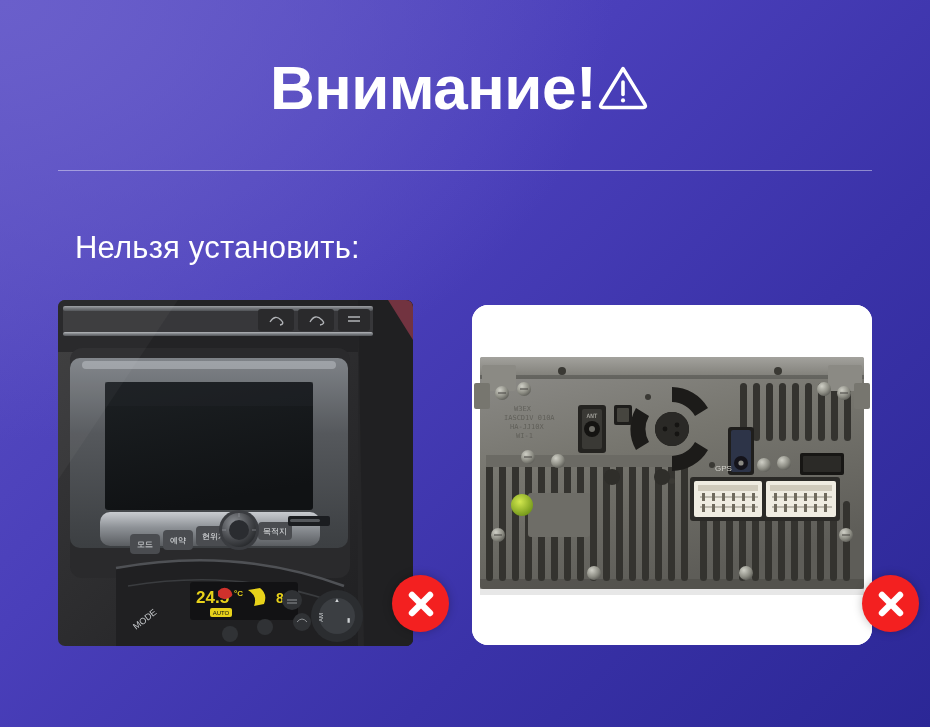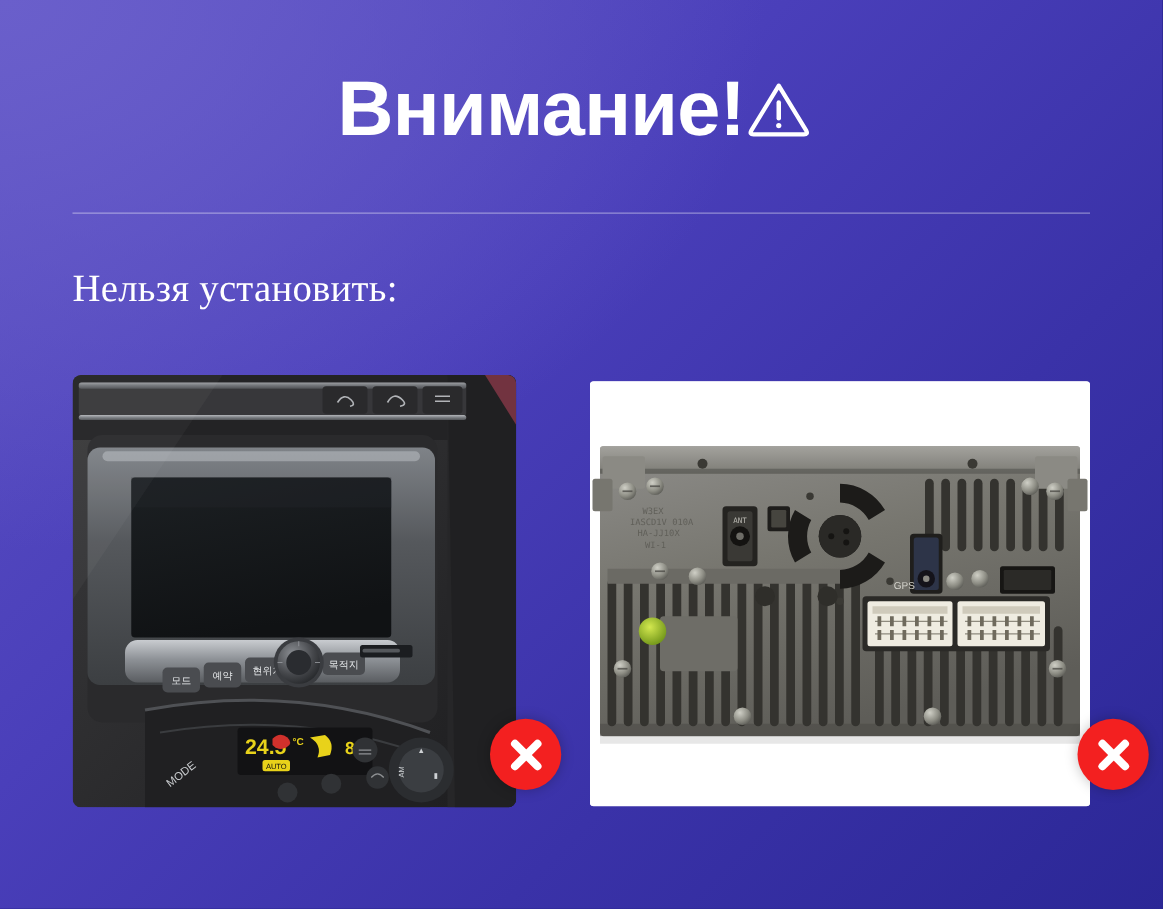--- a/index.html
+++ b/index.html
@@ -66,22 +66,21 @@
   .subtitle {
     position: absolute;
     left: 58px;
     top: 212px;
     color: #ffffff;
     font-size: 31px;
     line-height: 38px;
     font-weight: 500;
     letter-spacing: 0.2px;
     white-space: nowrap;
-    margin: 0;
-    font-family: Liberation Serif, serif;
+    margin: 17px;
   }
 
   
   .cards {
     position: absolute;
     left: 58px;
     top: 300px;
     width: 814px;
     height: 346px;
   }
@@ -93,21 +92,21 @@
   }
   .card-left  { left: 0px;   width: 355px; }
   .card-right { left: 414px; width: 400px; top: 5px; height: 340px; }
 
   .photo {
     position: absolute;
     inset: 0;
     overflow: hidden;
   }
   .card-left .photo  { border-radius: 7px; }
-  .card-right .photo { border-radius: 3px; background: #ffffff; }
+  .card-right .photo { border-radius: 16px; background: #ffffff; }
 
   .photo svg { display: block; width: 100%; height: 100%; }
 
   
   .x-badge {
     position: absolute;
     width: 57px;
     height: 57px;
     border-radius: 50%;
     background: #f32020;

